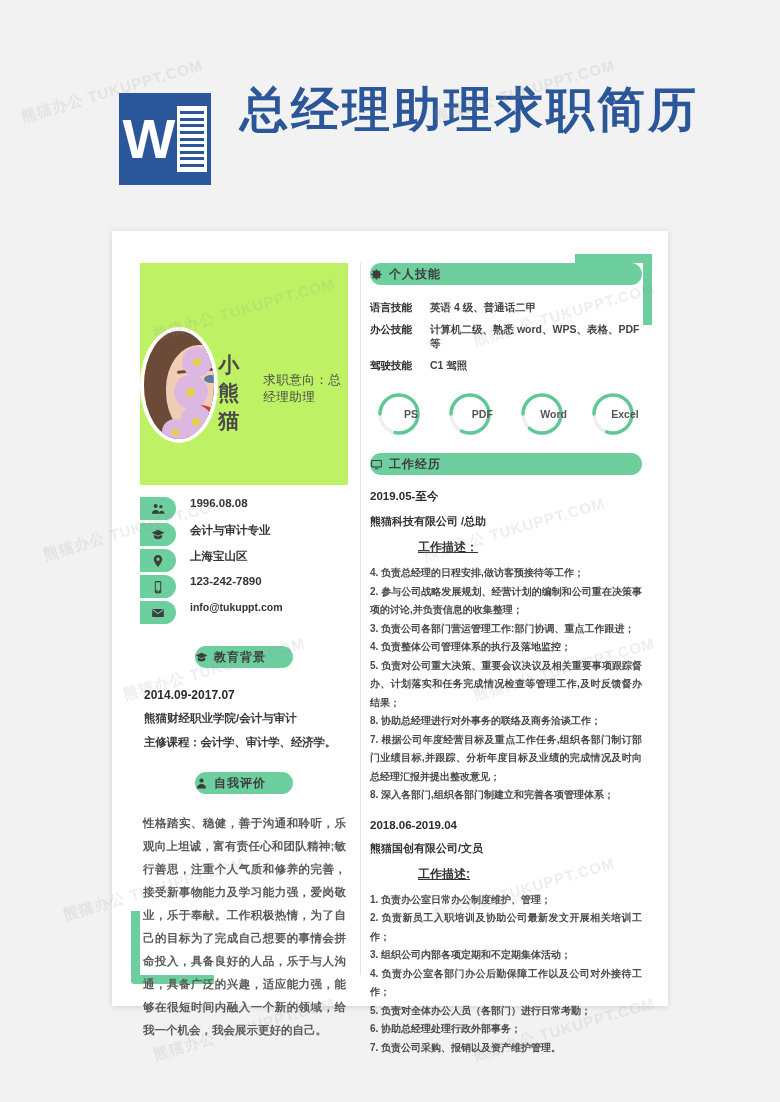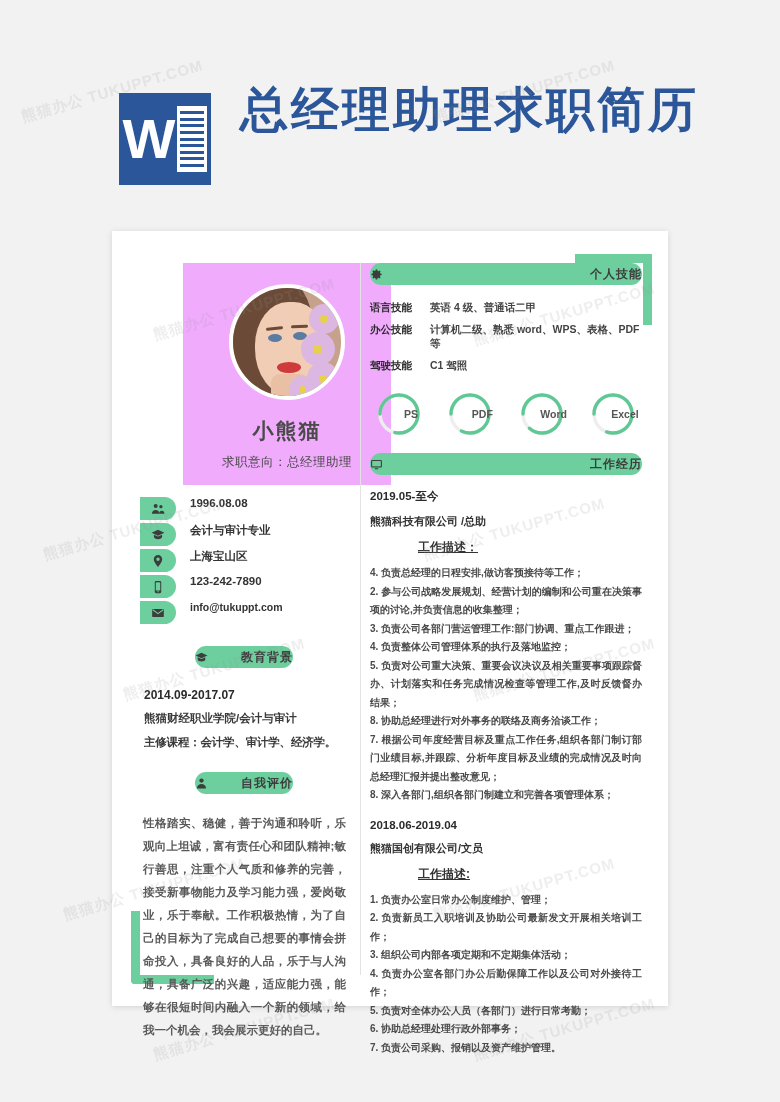--- a/index.html
+++ b/index.html
@@ -59,22 +59,22 @@
   }
 
   .columns { position: absolute; left: 0; top: 0; width: 556px; height: 775px; }
   .col-left  { position: absolute; left: 28px; top: 32px; width: 208px; }
   .col-div   { position: absolute; left: 248px; top: 32px; width: 1px; height: 712px; background: #e3e3e3; }
   .col-right { position: absolute; left: 258px; top: 32px; width: 272px; }
 
   
   .photo-card {
     position: relative; width: 208px; height: 222px;
-    background: #f0abfc; display: flex; flex-direction: column;
-    align-items: center; padding-top: 21px; margin-left: 43px;
+    background: #bef264; display: flex; 
+    align-items: center; padding-top: 21px;
   }
   .avatar {
     width: 116px; height: 116px; border-radius: 50%;
     border: 4px solid #ffffff; overflow: hidden; position: relative;
     background: #c6a18c;
   }
   .avatar .hair   { position: absolute; left: -6px;  top: -12px; width: 86px; height: 130px; background: #6b4b38; border-radius: 48% 40% 42% 52%; }
   .avatar .face   { position: absolute; left: 22px;  top: 14px;  width: 72px; height: 94px;  background: #f2cdb5; border-radius: 46% 46% 50% 50%; }
   .avatar .neck   { position: absolute; left: 38px;  top: 86px;  width: 38px; height: 34px;  background: #eac0a4; border-radius: 24% 24% 40% 40%; }
   .avatar .eyeL   { position: absolute; left: 35px;  top: 46px;  width: 14px; height: 8px;  background: #5b7ba0; border-radius: 50%; }
@@ -113,21 +113,21 @@
   .c-ico svg { width: 14px; height: 14px; fill: #3d3d3d; display:block; }
   .c-txt {
     margin-left: 14px; font-size: 11.5px; font-weight: bold; color: #333333;
     white-space: nowrap;
   }
   .c-txt.small { font-size: 10.5px; }
 
   
   .pill {
     height: 22px; border-radius: 11px; background: #6dce9e;
-    display: flex; align-items: center; justify-content: space-between;
+    display: flex; align-items: center; justify-content: flex-start;
     color: #3d3d3d; font-size: 12px; font-weight: bold; letter-spacing: 1px;
   }
   .pill svg { width: 13px; height: 13px; fill: #3d3d3d; margin-right: 6px; }
   .pill-left  { width: 98px; margin: 22px auto 0 auto; }
 
   .edu-block { margin-top: 20px; padding-left: 4px; }
   .edu-date { font-size: 12px; font-weight: bold; color: #2b2b2b; }
   .edu-line { margin-top: 9px; font-size: 11.5px; font-weight: bold; color: #3a3a3a; }
   .edu-line.minor { letter-spacing: -.2px; }
 

